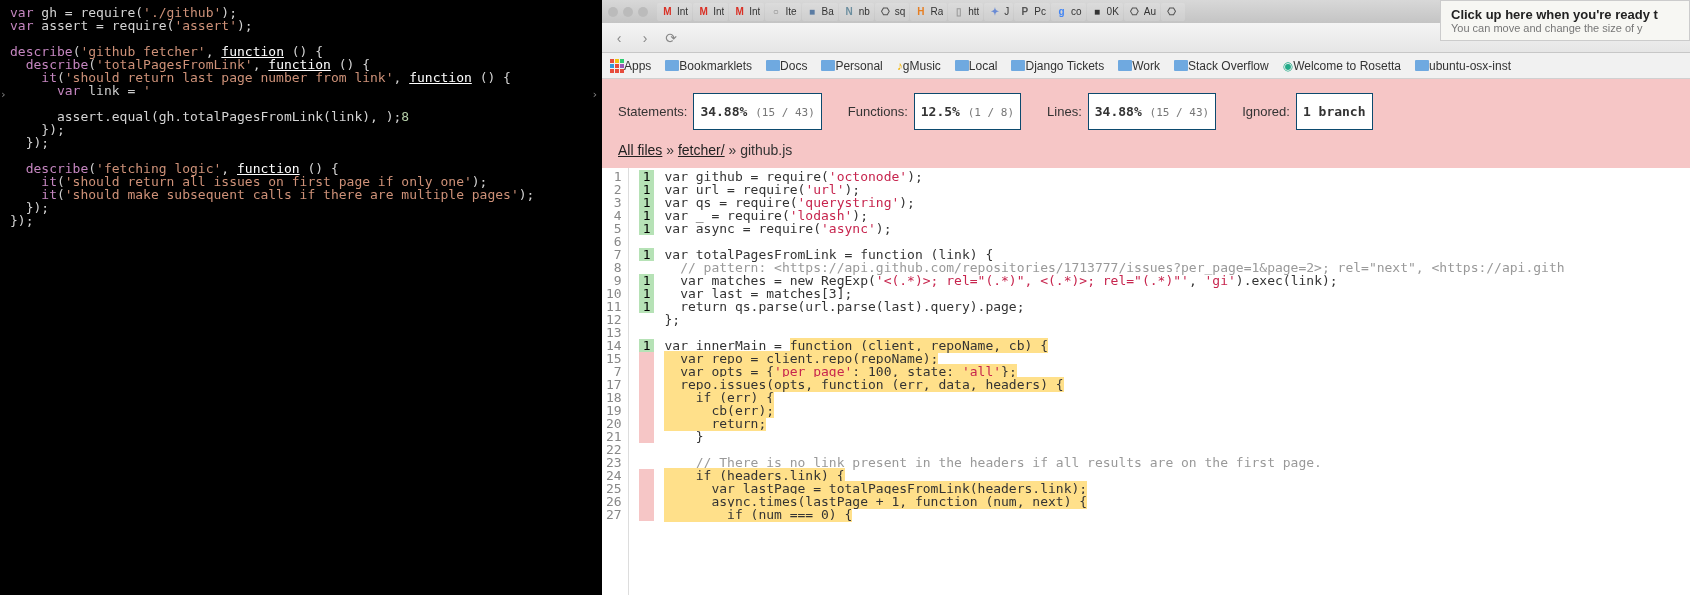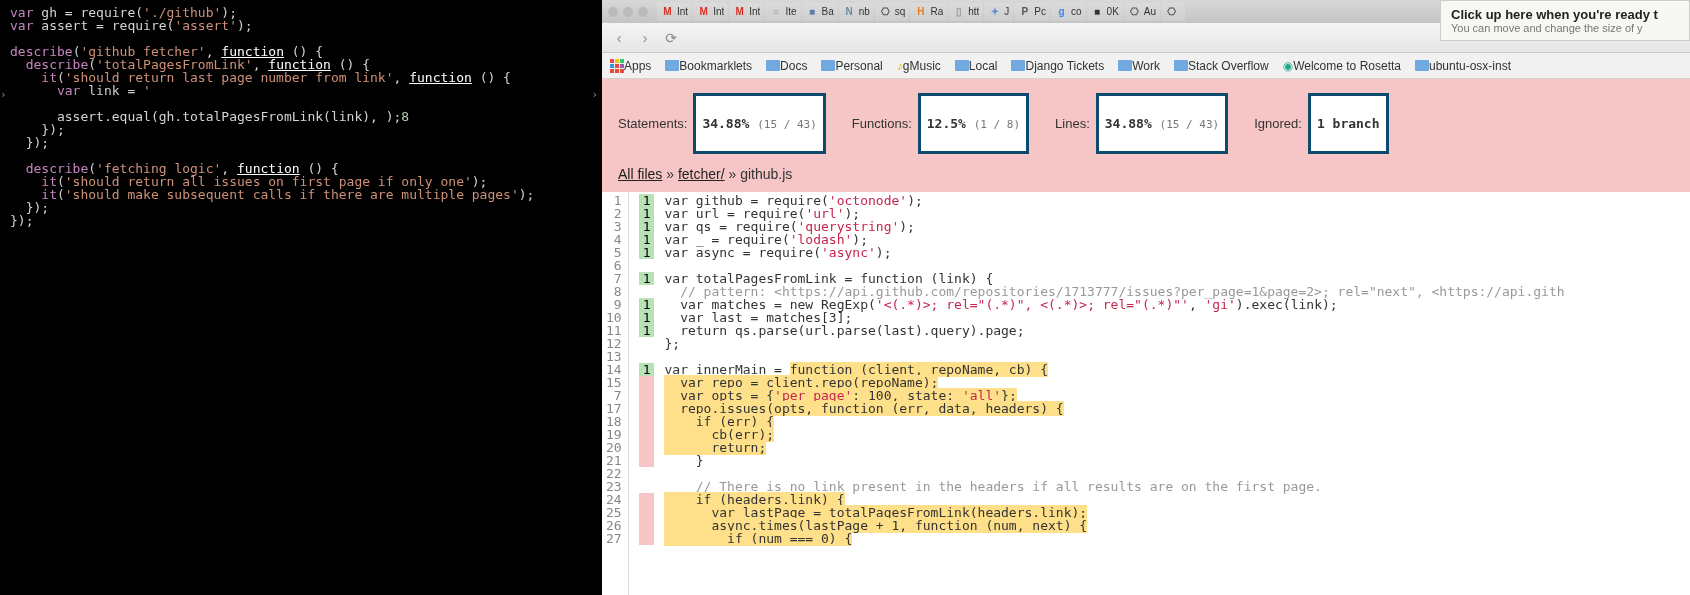--- a/index.html
+++ b/index.html
@@ -51,21 +51,21 @@
 .bookbar .apps-ico span:nth-child(2){background:#f1c40f;} .bookbar .apps-ico span:nth-child(3){background:#2ecc71;}
 .bookbar .apps-ico span:nth-child(4){background:#3498db;} .bookbar .apps-ico span:nth-child(6){background:#9b59b6;}
 .bookbar .g-ico { color:#f4b400; font-weight:bold; }
 
 
 .cov-head { background:#f6c6c6; padding: 14px 16px 10px; font-family: -apple-system, "Helvetica Neue", Arial, sans-serif; }
 .cov-title { font-size: 20px; color:#333; margin-bottom: 14px; }
 .cov-title b { font-weight:700; }
 .cov-stats { display:flex; gap:26px; align-items:center; font-size:13px; color:#333; margin-bottom:12px; }
 .stat { display:flex; align-items:center; gap:6px; }
-.stat-box { background:#fff; border:3px solid #0c4a6e; padding:20px 6px; font-family: Menlo, monospace; font-size:13px; }
+.stat-box { background:#fff; border:1px solid #0c4a6e; padding:10px 6px; font-family: Menlo, monospace; font-size:13px; }
 .stat-box .pct { font-weight:600; }
 .stat-box .frac { color:#777; font-size:11px; }
 .breadcrumb { font-size:14px; color:#333; }
 .breadcrumb a { color:#222; }
 
 
 .cov-code { flex:1; background:#fff; overflow:hidden; display:flex; font-family: Menlo, Monaco, monospace; font-size:13px; line-height:13px; }
 .lnum { text-align:right; color:#888; padding: 2px 6px 2px 4px; border-right:1px solid #ddd; background:#fff; }
 .lhits { text-align:right; padding: 2px 6px 2px 10px; min-width:28px; }
 .lhits .hit { background:#b6e2b6; display:block; padding:0 4px; }

